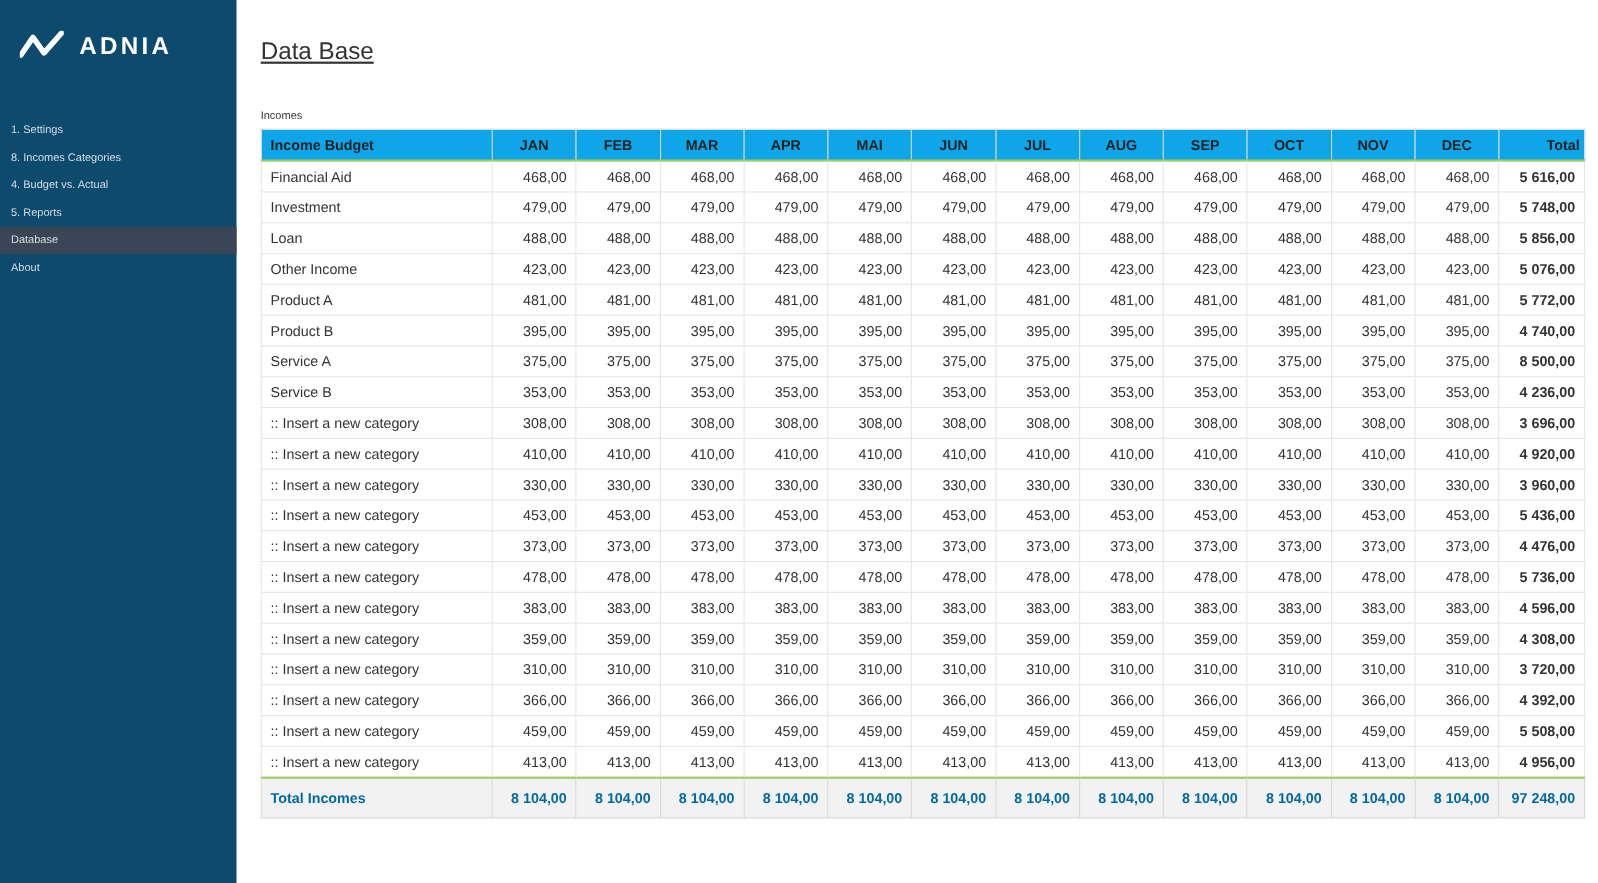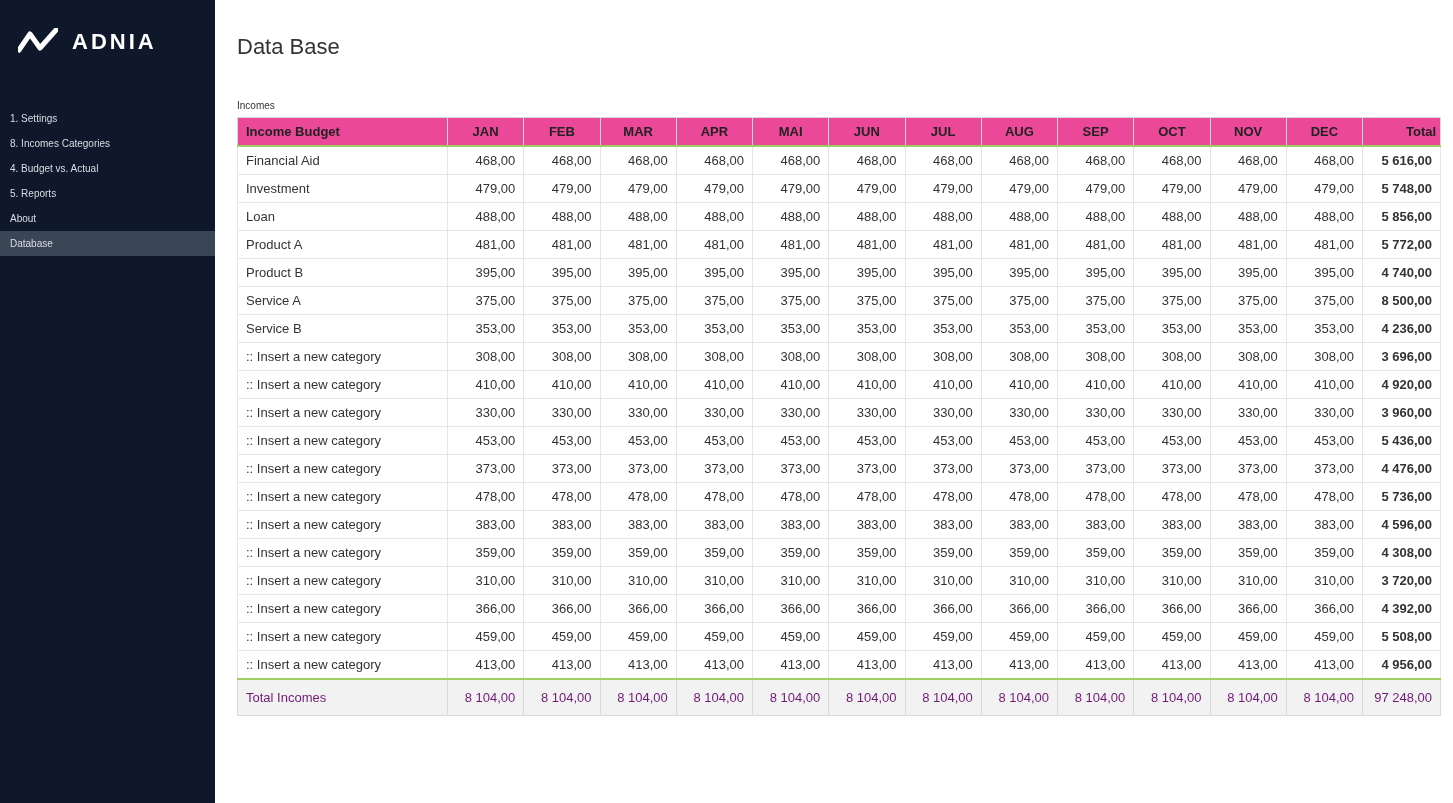--- a/index.html
+++ b/index.html
@@ -8,21 +8,21 @@
     font-size: 13px;
     color: #333;
     background: #fff;
     width: 1453px;
     height: 803px;
     overflow: hidden;
     display: flex;
   }
   .sidebar {
     width: 215px;
-    background: #0f172a;
+    background: #0c4a6e;
     color: #e8ecef;
     flex-shrink: 0;
     height: 100%;
   }
   .logo-row {
     display: flex;
     align-items: center;
     gap: 14px;
     padding: 28px 16px 30px 18px;
   }
@@ -46,35 +46,36 @@
   .main {
     flex: 1;
     padding: 0 12px 0 22px;
     overflow: hidden;
   }
   .page-title {
     font-size: 22px;
     font-weight: 400;
     color: #333;
     padding: 34px 0 18px 0;
+    text-decoration: underline;
   }
   .section-title {
     font-size: 10px;
     font-weight: 400;
     color: #333;
     padding: 22px 0 6px 0;
   }
   table {
     border-collapse: collapse;
     width: 100%;
     table-layout: fixed;
     font-size: 13px;
   }
   thead th {
-    background: #ec4899;
+    background: #0ea5e9;
     border: 1px solid #d9d9d9;
     border-bottom: 2px solid #9fcf60;
     padding: 6px 8px;
     text-align: center;
     font-weight: 700;
     color: #222;
   }
   thead th.first-col {
     text-align: left;
     width: 210px;
@@ -92,44 +93,44 @@
   }
   tbody td.total-col {
     font-weight: 700;
   }
   tfoot td {
     background: #f2f2f2;
     border: 1px solid #d9d9d9;
     border-top: 2px solid #9fcf60;
     padding: 10px 8px;
     text-align: right;
-    font-weight: 400;
-    color: #701a75;
+    font-weight: 700;
+    color: #0369a1;
   }
   tfoot td.name-col { text-align: left; }
 </style>
 </head>
 <body>
 
 <div class="sidebar">
   <div class="logo-row">
     <span class="logo-icon">
       <svg width="40" height="28" viewBox="0 0 40 28">
         <polyline points="1,22 12,6 22,20 38,2" stroke="#fff" stroke-width="5" fill="none" stroke-linecap="round" stroke-linejoin="round"></polyline>
       </svg>
     </span>
     <span class="logo-text">ADNIA</span>
   </div>
   <div class="nav" id="nav">
       <div class="nav-item">1. Settings</div>
       <div class="nav-item">8. Incomes Categories</div>
       <div class="nav-item">4. Budget vs. Actual</div>
       <div class="nav-item">5. Reports</div>
+      <div class="nav-item active">Database</div>
       <div class="nav-item">About</div>
-      <div class="nav-item active">Database</div>
     </div>
 </div>
 
 <div class="main">
   <div class="page-title">Data Base</div>
   <div class="section-title">Incomes</div>
 
   <table>
     <colgroup>
       <col style="width:210px">
@@ -197,20 +198,36 @@
           <td>488,00</td>
           <td>488,00</td>
           <td>488,00</td>
           <td>488,00</td>
           <td>488,00</td>
           <td>488,00</td>
           <td>488,00</td>
           <td class="total-col">5 856,00</td>
         </tr>
         <tr>
+          <td class="name-col">Other Income</td>
+          <td>423,00</td>
+          <td>423,00</td>
+          <td>423,00</td>
+          <td>423,00</td>
+          <td>423,00</td>
+          <td>423,00</td>
+          <td>423,00</td>
+          <td>423,00</td>
+          <td>423,00</td>
+          <td>423,00</td>
+          <td>423,00</td>
+          <td>423,00</td>
+          <td class="total-col">5 076,00</td>
+        </tr>
+        <tr>
           <td class="name-col">Product A</td>
           <td>481,00</td>
           <td>481,00</td>
           <td>481,00</td>
           <td>481,00</td>
           <td>481,00</td>
           <td>481,00</td>
           <td>481,00</td>
           <td>481,00</td>
           <td>481,00</td>

